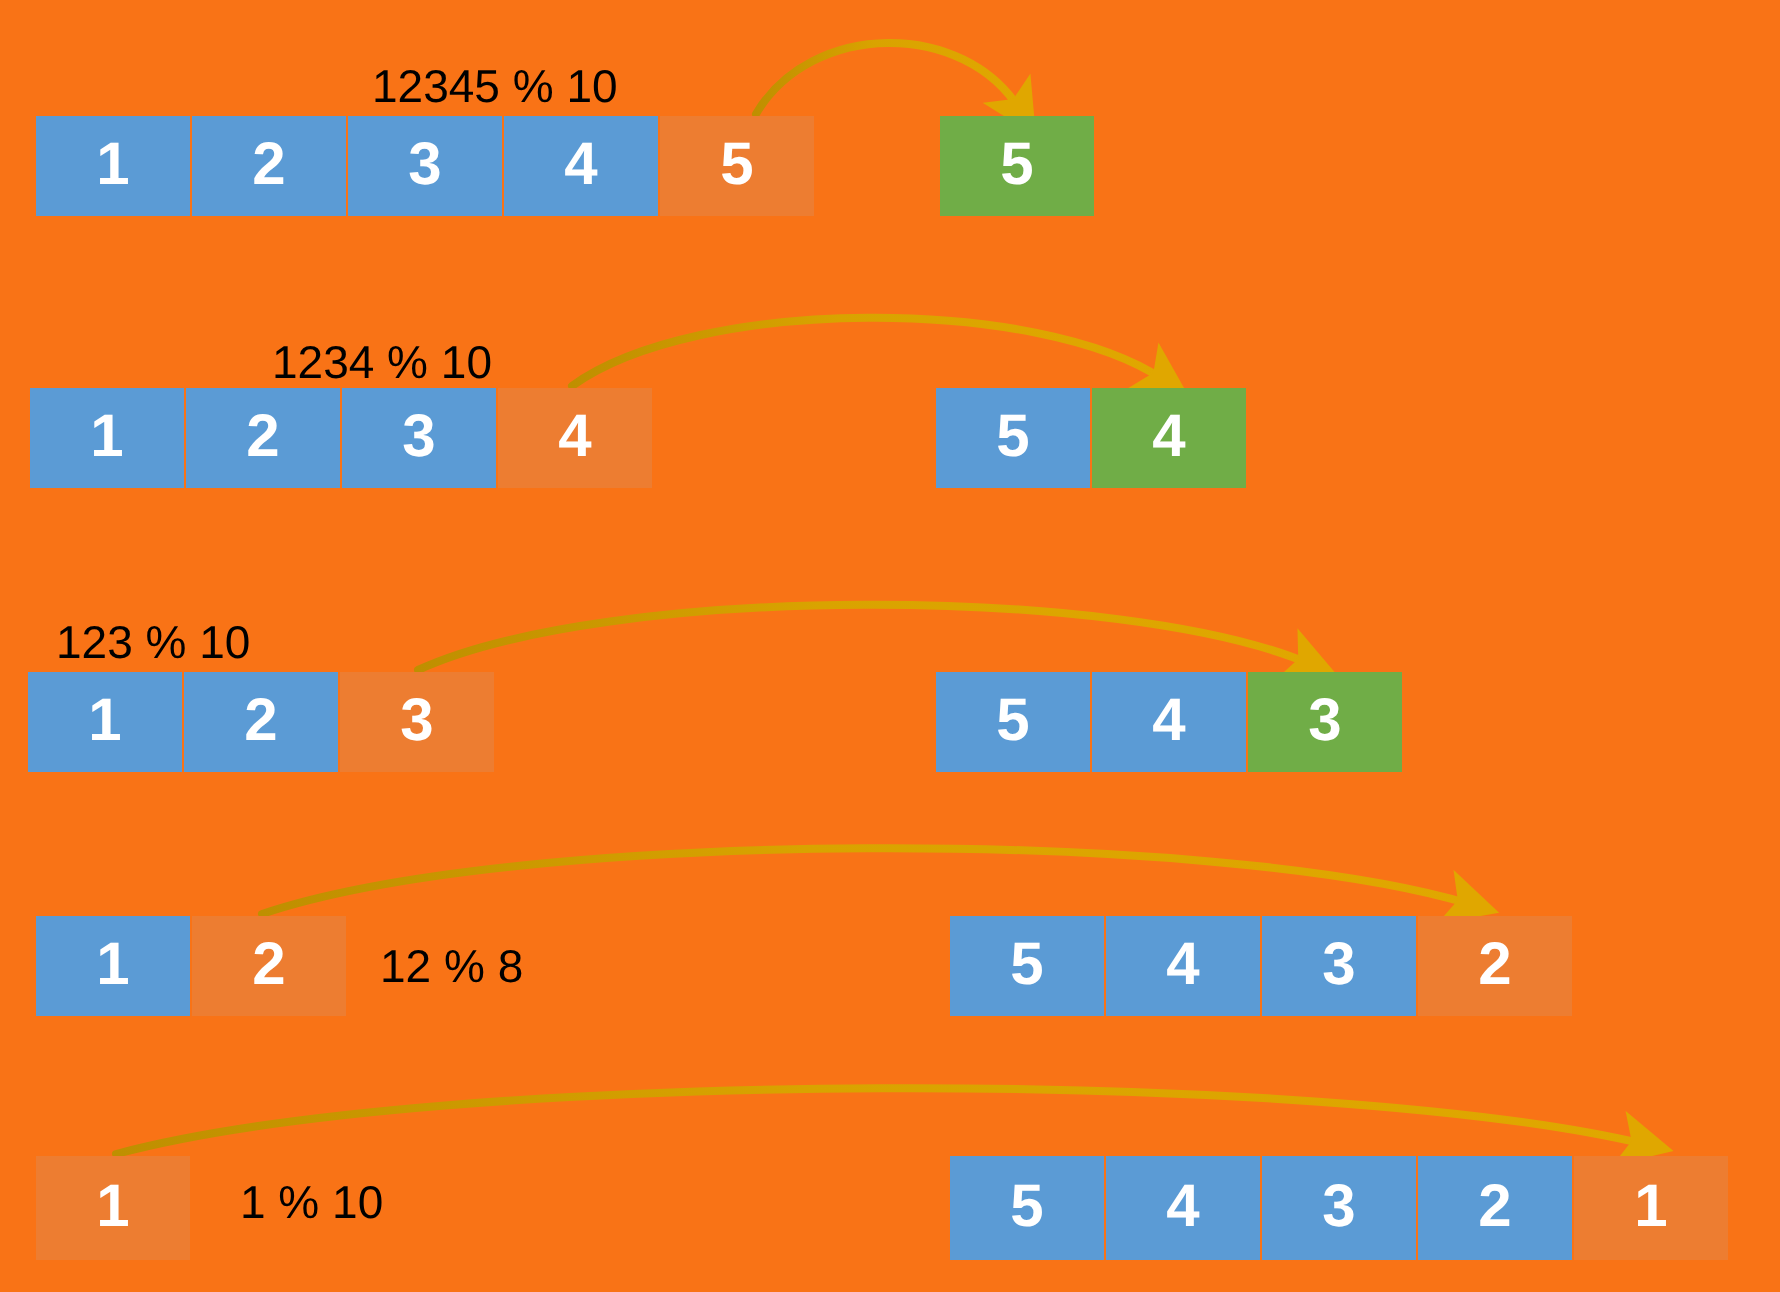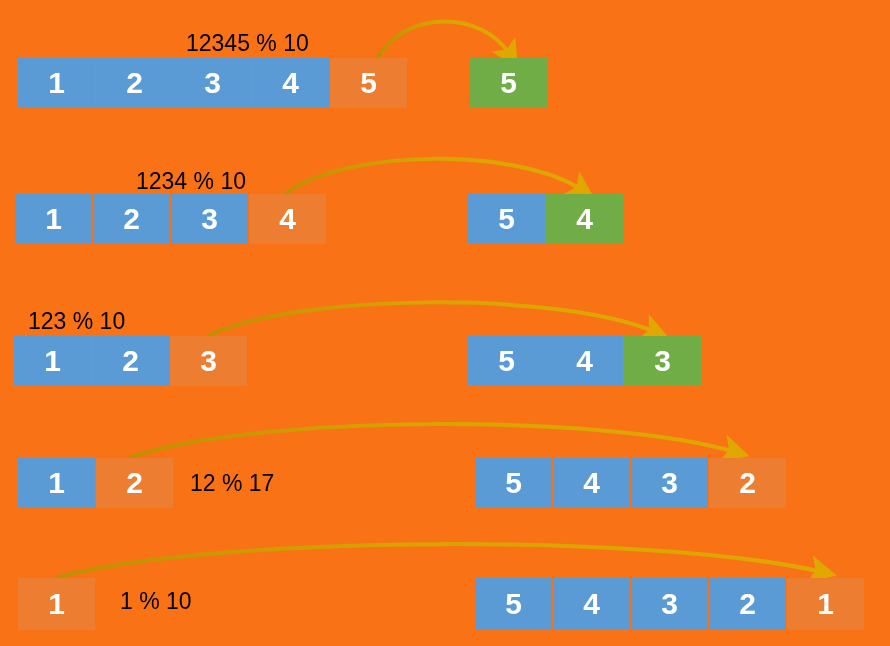--- a/index.html
+++ b/index.html
@@ -89,21 +89,21 @@
       <div class="cell orange" style="left: 249px; top: 194px; width: 77px; height: 50px;">4</div>
       <div class="cell blue" style="left: 468px; top: 194px; width: 77px; height: 50px;">5</div>
       <div class="cell green" style="left: 546px; top: 194px; width: 77px; height: 50px;">4</div>
       <div class="formula" style="left: 28px; top: 310px;">123 % 10</div>
       <div class="cell blue" style="left: 14px; top: 336px; width: 77px; height: 50px;">1</div>
       <div class="cell blue" style="left: 92px; top: 336px; width: 77px; height: 50px;">2</div>
       <div class="cell orange" style="left: 170px; top: 336px; width: 77px; height: 50px;">3</div>
       <div class="cell blue" style="left: 468px; top: 336px; width: 77px; height: 50px;">5</div>
       <div class="cell blue" style="left: 546px; top: 336px; width: 77px; height: 50px;">4</div>
       <div class="cell green" style="left: 624px; top: 336px; width: 77px; height: 50px;">3</div>
-      <div class="formula" style="left: 190px; top: 472px;">12 % 17</div>
+      <div class="formula" style="left: 190px; top: 472px;">12 % 8</div>
       <div class="cell blue" style="left: 18px; top: 458px; width: 77px; height: 50px;">1</div>
       <div class="cell orange" style="left: 96px; top: 458px; width: 77px; height: 50px;">2</div>
       <div class="cell blue" style="left: 475px; top: 458px; width: 77px; height: 50px;">5</div>
       <div class="cell blue" style="left: 553px; top: 458px; width: 77px; height: 50px;">4</div>
       <div class="cell blue" style="left: 631px; top: 458px; width: 77px; height: 50px;">3</div>
       <div class="cell orange" style="left: 709px; top: 458px; width: 77px; height: 50px;">2</div>
       <div class="formula" style="left: 108px; top: 590px; margin-left: 12px;">1 % 10</div>
       <div class="cell orange" style="left: 18px; top: 578px; width: 77px; height: 52px;">1</div>
       <div class="cell blue" style="left: 475px; top: 578px; width: 77px; height: 52px;">5</div>
       <div class="cell blue" style="left: 553px; top: 578px; width: 77px; height: 52px;">4</div>

